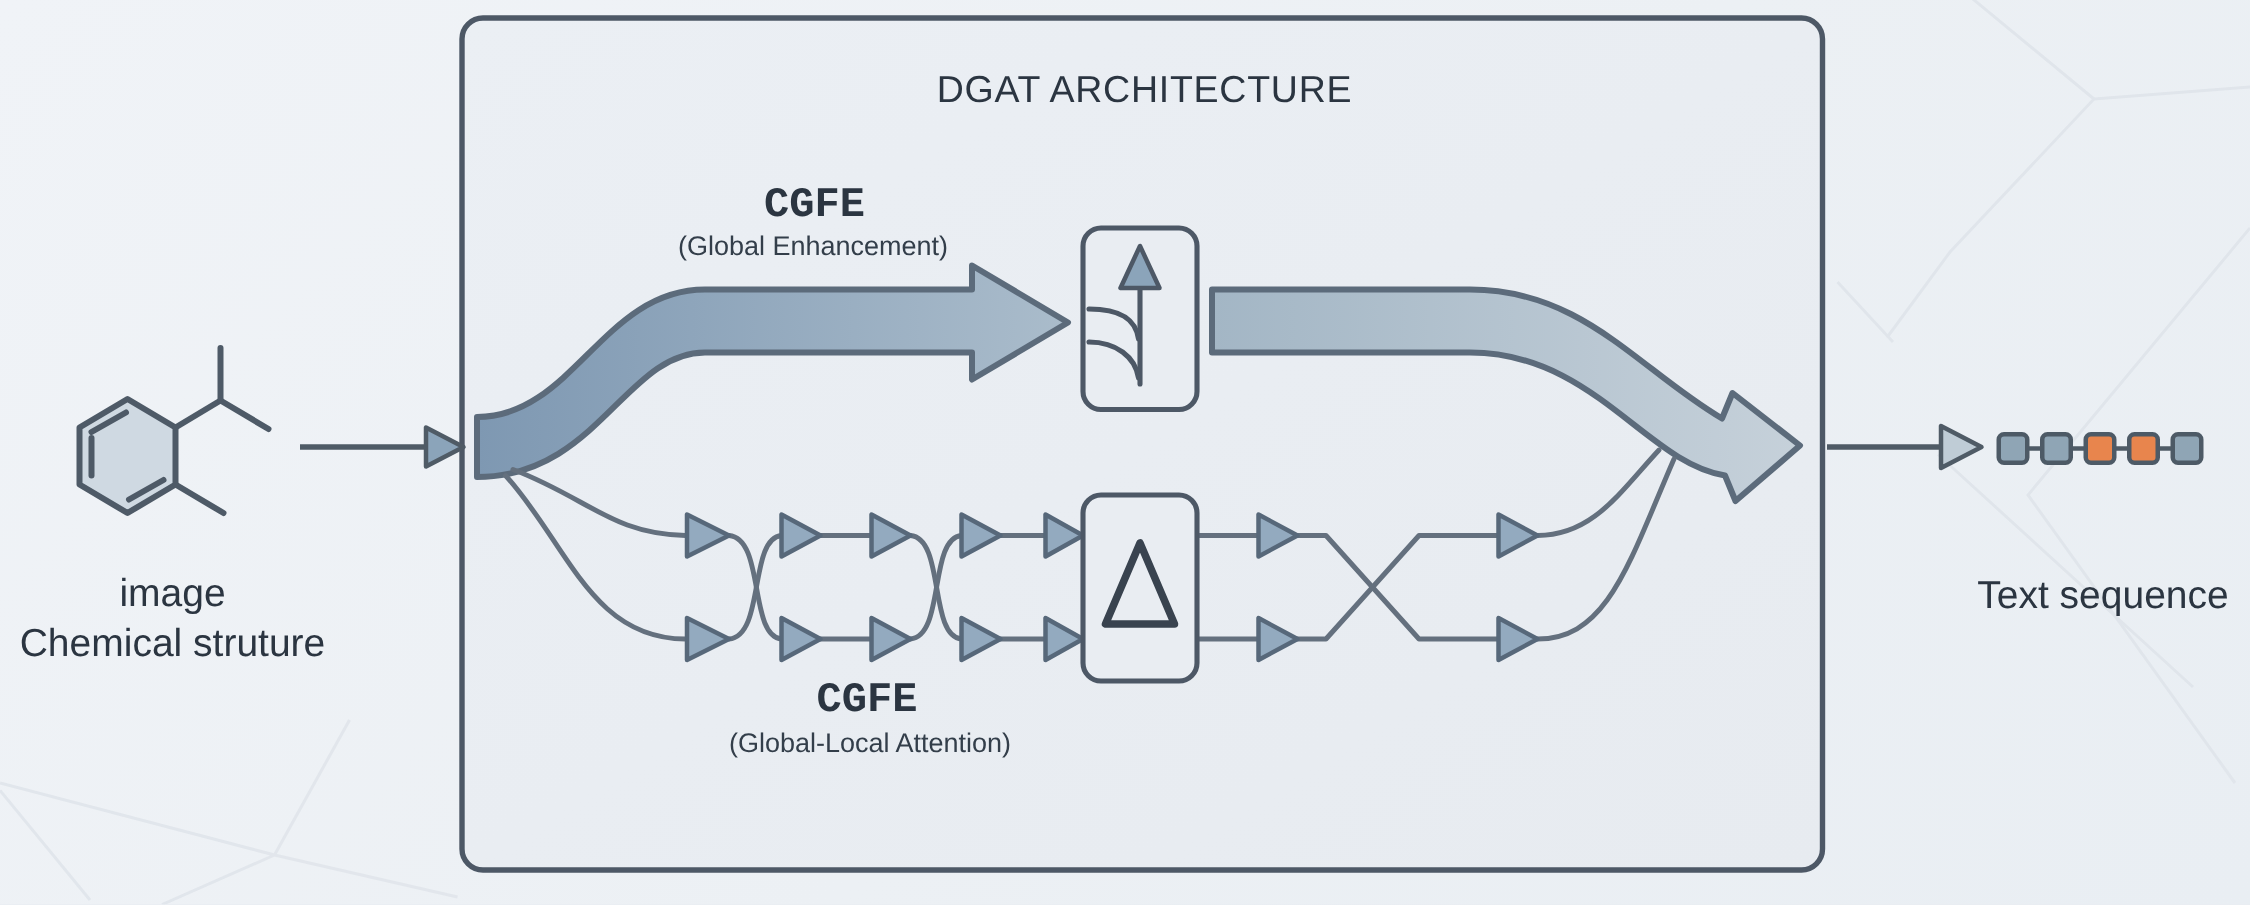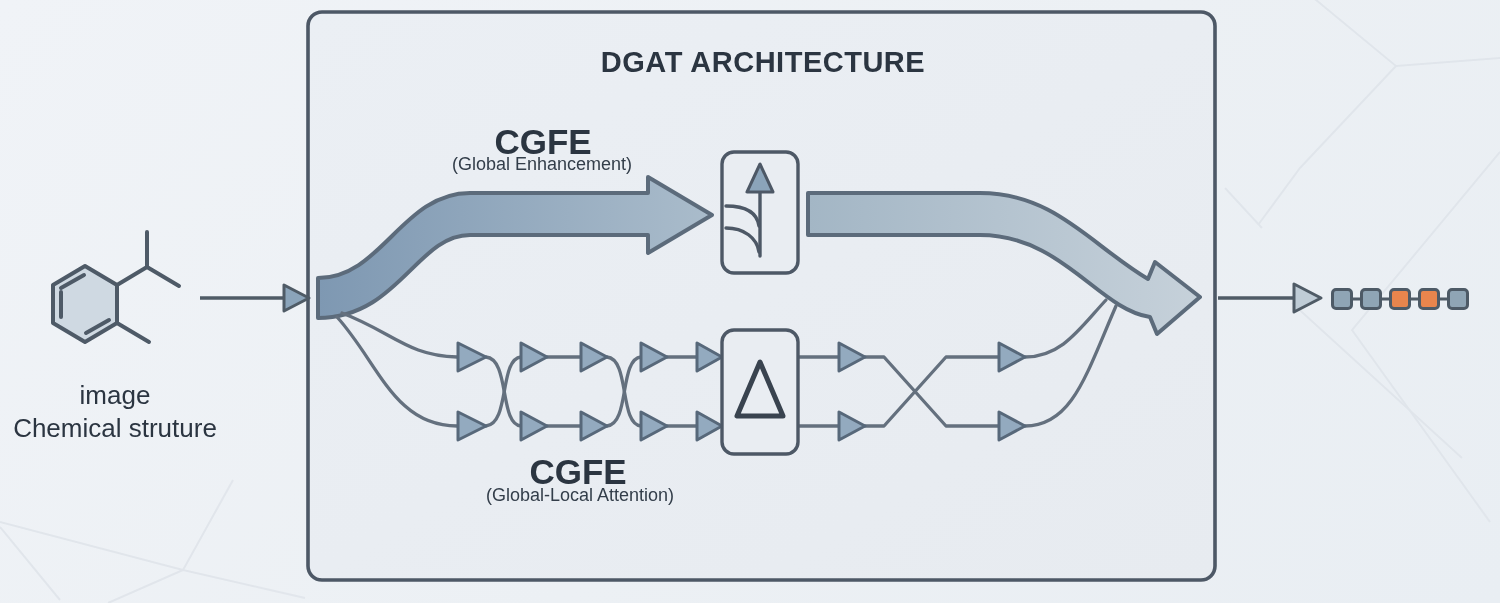--- a/index.html
+++ b/index.html
@@ -3,22 +3,22 @@
 <meta charset="utf-8">
 <style>
   html,body{margin:0;padding:0;background:#e9edf2;}
   .canvas{
     position:relative;width:1500px;height:603px;overflow:hidden;
     background:linear-gradient(135deg,#f0f3f7 0%,#ecf0f4 55%,#e9eef3 100%);
     font-family:"Liberation Sans","DejaVu Sans",sans-serif;color:#2b3541;
   }
   .layer{position:absolute;left:0;top:0;}
   .lbl{position:absolute;transform:translateX(-50%);text-align:center;white-space:nowrap;color:#2b3541;}
-  .lbl-title{font-size:29px;font-weight:700;letter-spacing:.5px;}
-  .lbl-name{font-size:35px;font-weight:600;}
+  .lbl-title{font-size:25px;font-weight:400;letter-spacing:.5px;}
+  .lbl-name{font-size:28px;font-weight:600;font-family:Liberation Mono, monospace;}
   .lbl-sub{font-size:18px;font-weight:400;color:#333e4a;}
   .lbl-io{font-size:26px;font-weight:400;line-height:33px;}
   .tokens{position:absolute;left:1331px;top:288px;display:flex;gap:7px;}
   .token{width:22px;height:22px;border:3px solid #4d5a66;border-radius:5px;box-sizing:border-box;}
 </style>
 </head>
 <body>
 
 <div class="canvas">
 
@@ -145,13 +145,14 @@
   <div class="lbl lbl-sub" style="left:542px;top:154px;">(Global Enhancement)</div>
 
   <div class="lbl lbl-name" style="left:578px;top:452px;">CGFE</div>
   <div class="lbl lbl-sub" style="left:580px;top:485px;">(Global-Local Attention)</div>
 
   <div class="lbl lbl-io" style="left:115px;top:379px;">
     <span style="display:block;">image</span>
     <span style="display:block;">Chemical struture</span>
   </div>
 
+  <div class="lbl lbl-io" style="left:1402px;top:380px;">Text sequence</div>
 </div>
 
 </body></html>

